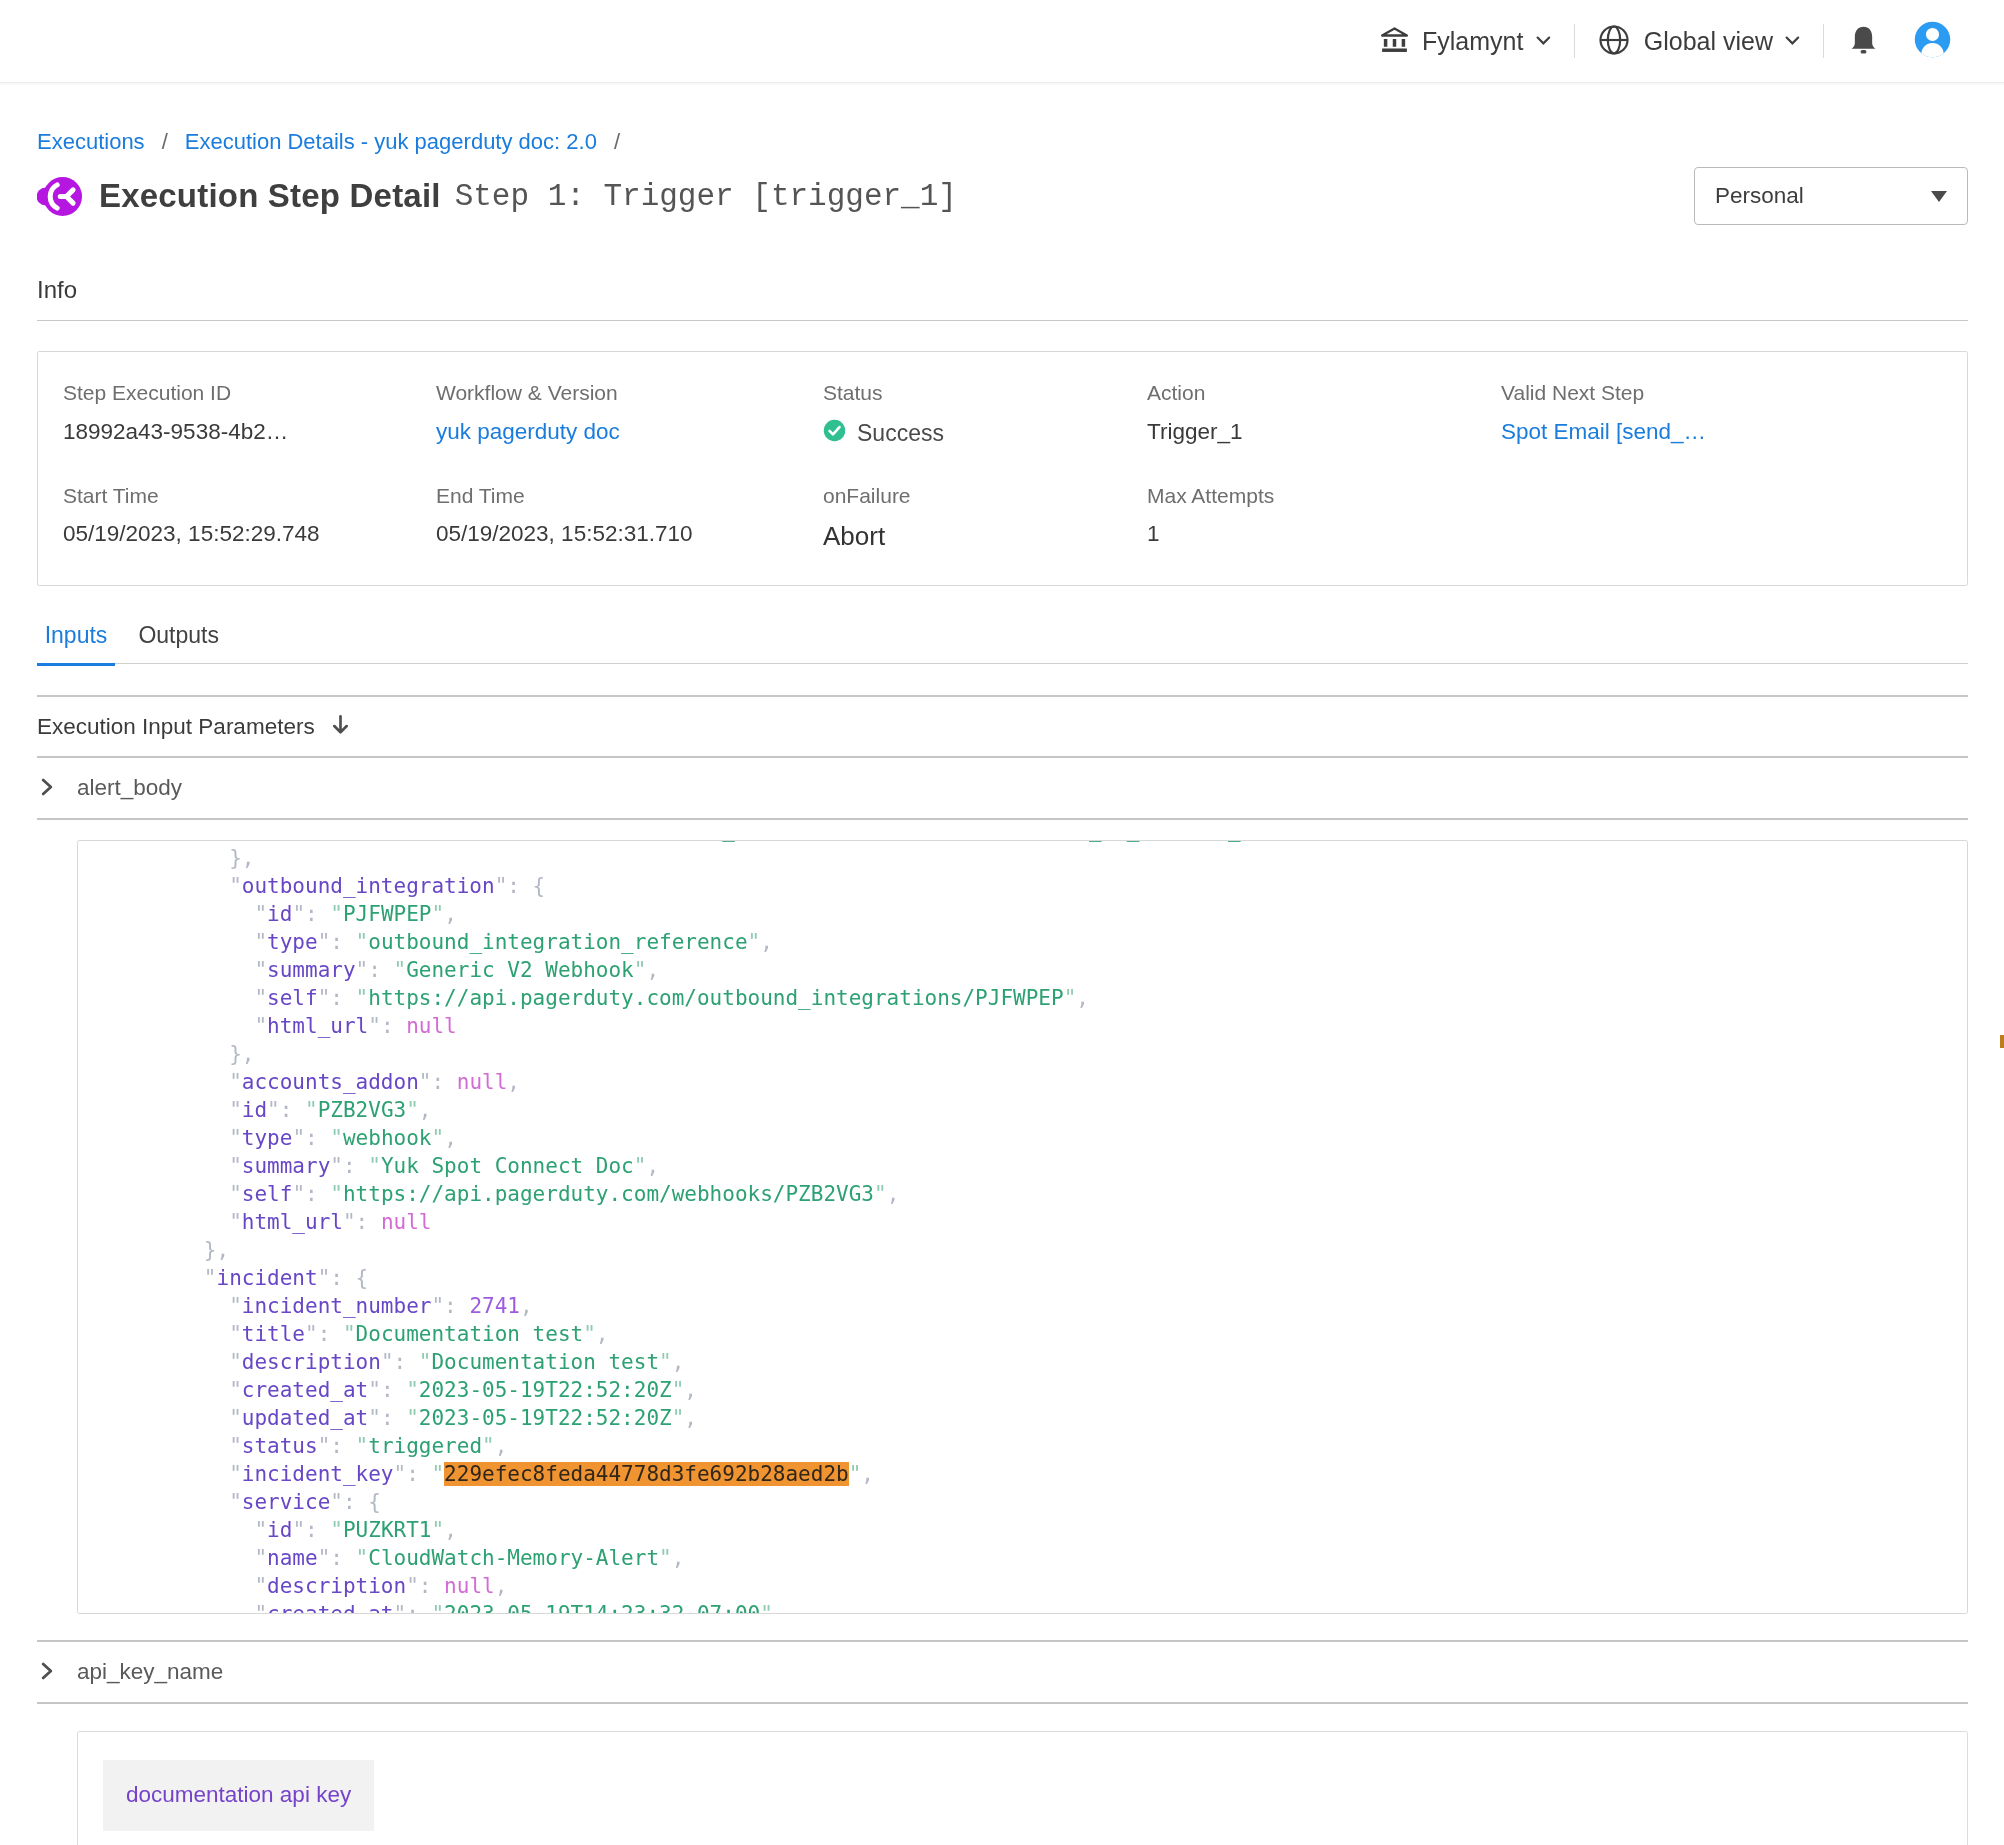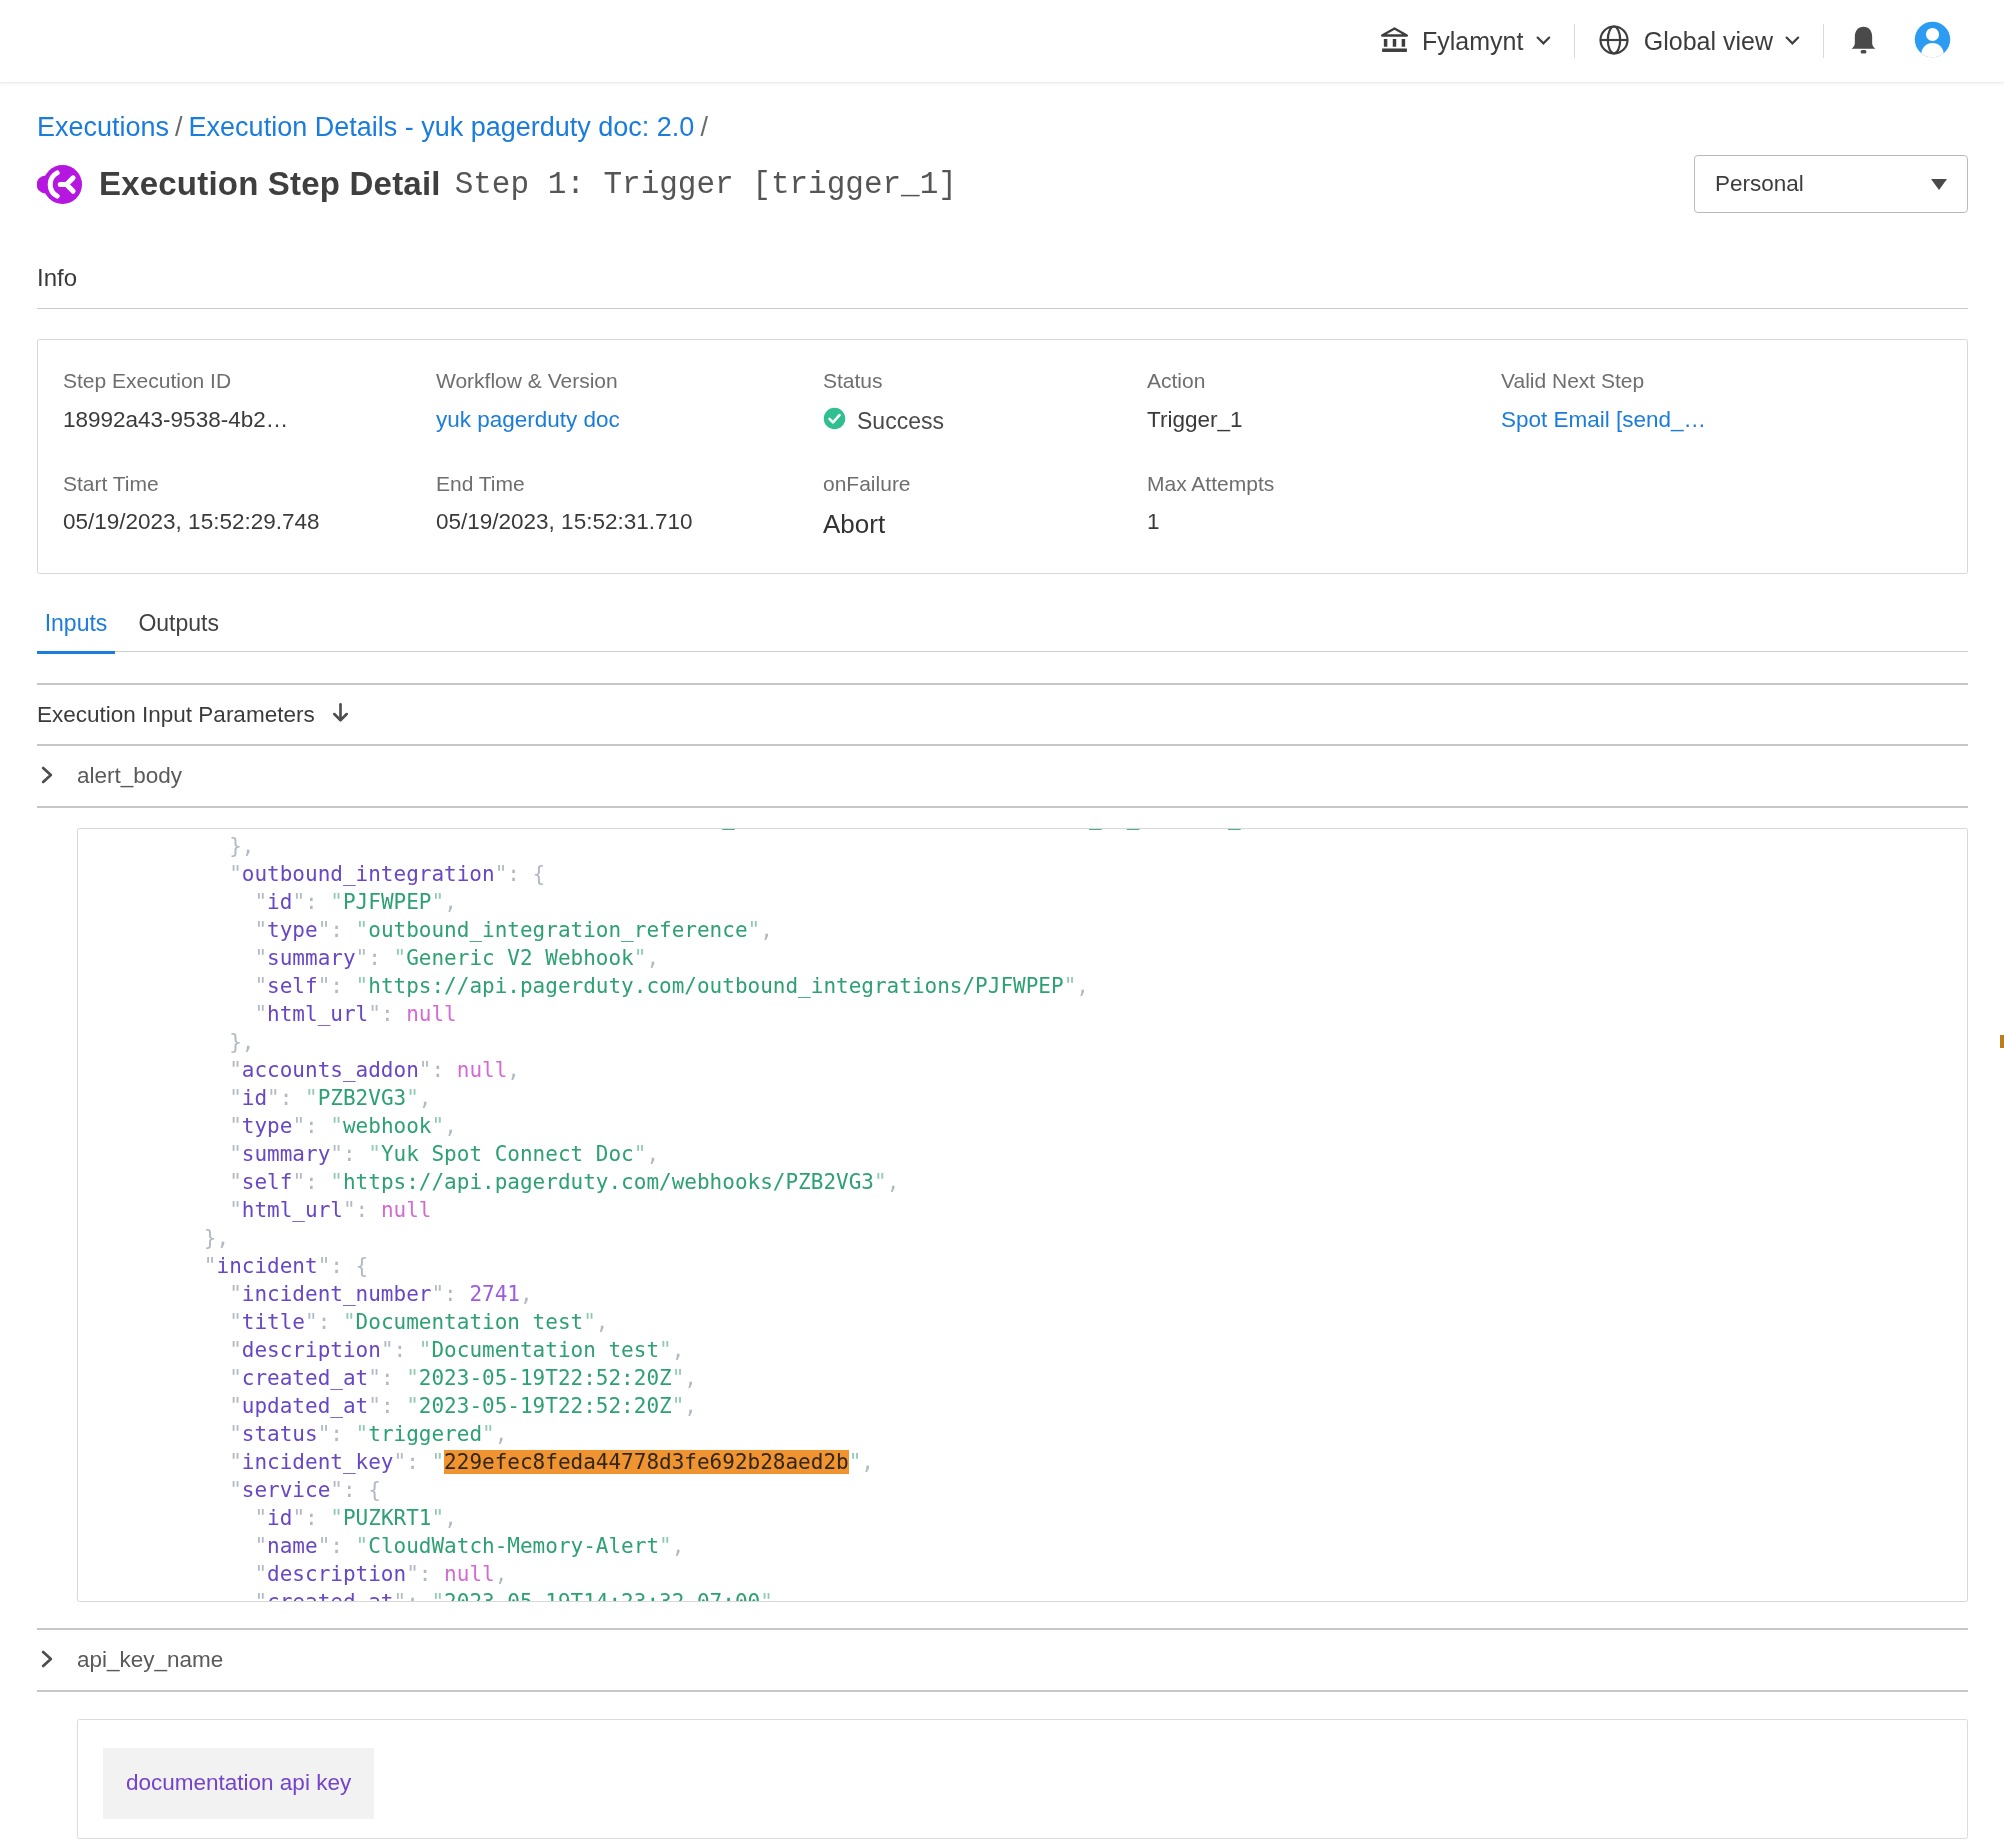--- a/index.html
+++ b/index.html
@@ -12,21 +12,21 @@
             padding-right:54px; background:#fff; border-bottom:0.8px solid #ececec;
             box-shadow:0 0.8px 3.1px rgba(0,0,0,.06); position:relative; z-index:2; }
   .tb-group { display:flex; align-items:center; gap:12.4px; cursor:pointer; }
   .tb-label { font-size:25px; color:#3c3c3c; }
   .tb-divider { width:0.8px; height:34px; background:#d9d9d9; margin:0 23px; }
   .bell { margin-right:34px; }
 
   
   .page { padding:0 37px; }
 
-  .breadcrumb { margin-top:29px; font-size:27px; display:flex; gap:6px; align-items:center; }
+  .breadcrumb { margin-top:46px; font-size:22px; display:flex; gap:17px; align-items:center; }
   .breadcrumb a { color:#1a7cdc; text-decoration:none; cursor:pointer; }
   .crumb-sep { color:#6b6b6b; }
 
   .header-row { margin-top:12.4px; display:flex; align-items:center; }
   .title-icon { width:45px; height:45px; margin-right:17px; flex:0 0 auto; }
   .page-title { font-size:33px; font-weight:700; color:#3f3f3f; letter-spacing:0.2px; }
   .page-subtitle { font-size:31px; font-weight:400; color:#555; margin-left:14px;font-family:Liberation Mono, monospace; }
   .scope-select { margin-left:auto; width:274px; height:58px; border:0.8px solid #b9b9b9;
                   border-radius:3.9px; display:flex; align-items:center; padding:0 20px;
                   font-size:22.5px; color:#3d3d3d; cursor:pointer; background:#fff; }

